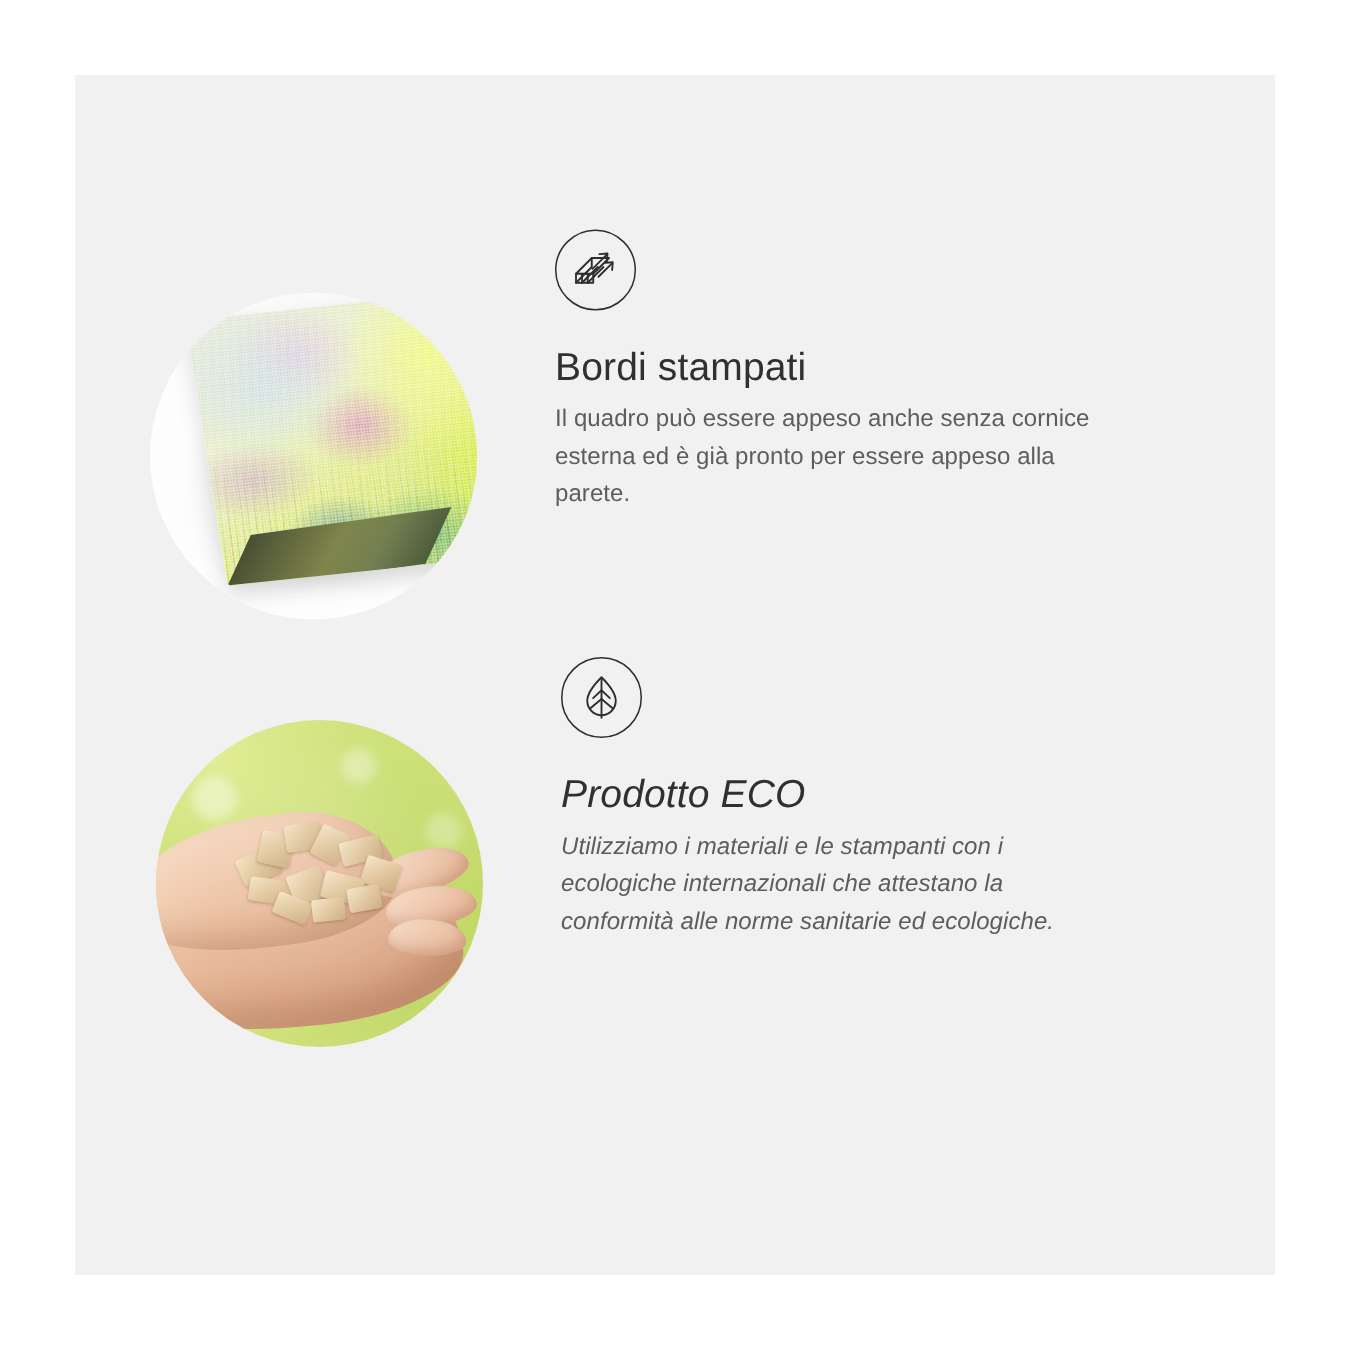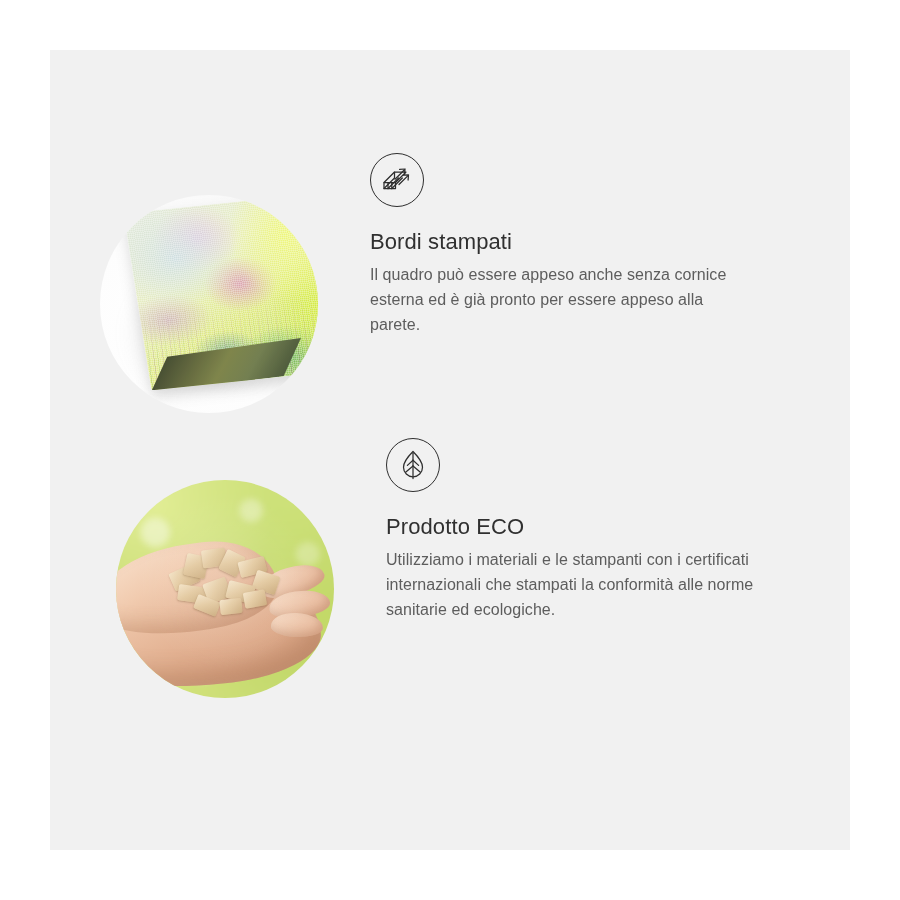--- a/index.html
+++ b/index.html
@@ -26,21 +26,21 @@
     background:#f1f1f1;
   }
 
   
   .feature {
     position:absolute;
     display:flex;
     align-items:flex-start;
   }
   .feature-edges  { left:100px; top:145px; }
-  .feature-eco    { left:116px; top:430px; }
+  .feature-eco    { left:104px; top:430px;font-style:italic; }
 
   
   .media {
     position:relative;
     width:218px; height:218px;
     flex:0 0 218px;
     border-radius:50%;
     overflow:hidden;
   }
   .media-edges { margin-top:50px; }
@@ -203,21 +203,21 @@
   .badge {
     width:54px; height:54px;
     border:1.6px solid #2e2e2e;
     border-radius:50%;
     display:flex; align-items:center; justify-content:center;
     margin-bottom:22px;
   }
   .badge svg { display:block; }
 
   .feature-title {
-    font-size:22px;
+    font-size:26px;
     font-weight:400;
     color:#303030;
     letter-spacing:.1px;
     margin-bottom:8px;
     line-height:1.2;
   }
 
   .feature-body {
     font-size:16px;
     font-weight:400;
@@ -313,17 +313,17 @@
 
           <path d="M17 12.2 L11.4 17.4"></path>
           <path d="M17 12.2 L22.6 17.4"></path>
           <path d="M17 18 L9.6 24.2"></path>
           <path d="M17 18 L24.4 24.2"></path>
         </svg>
       </div>
 
       <div class="feature-title">Prodotto ECO</div>
 
-      <div class="feature-body">Utilizziamo i materiali e le stampanti con i certificati internazionali che stampati la conformità alle norme sanitarie ed ecologiche.</div>
+      <div class="feature-body">Utilizziamo i materiali e le stampanti con i ecologiche internazionali che attestano la conformità alle norme sanitarie ed ecologiche.</div>
     </div>
   </div>
 
 </div>
 
 </body></html>

